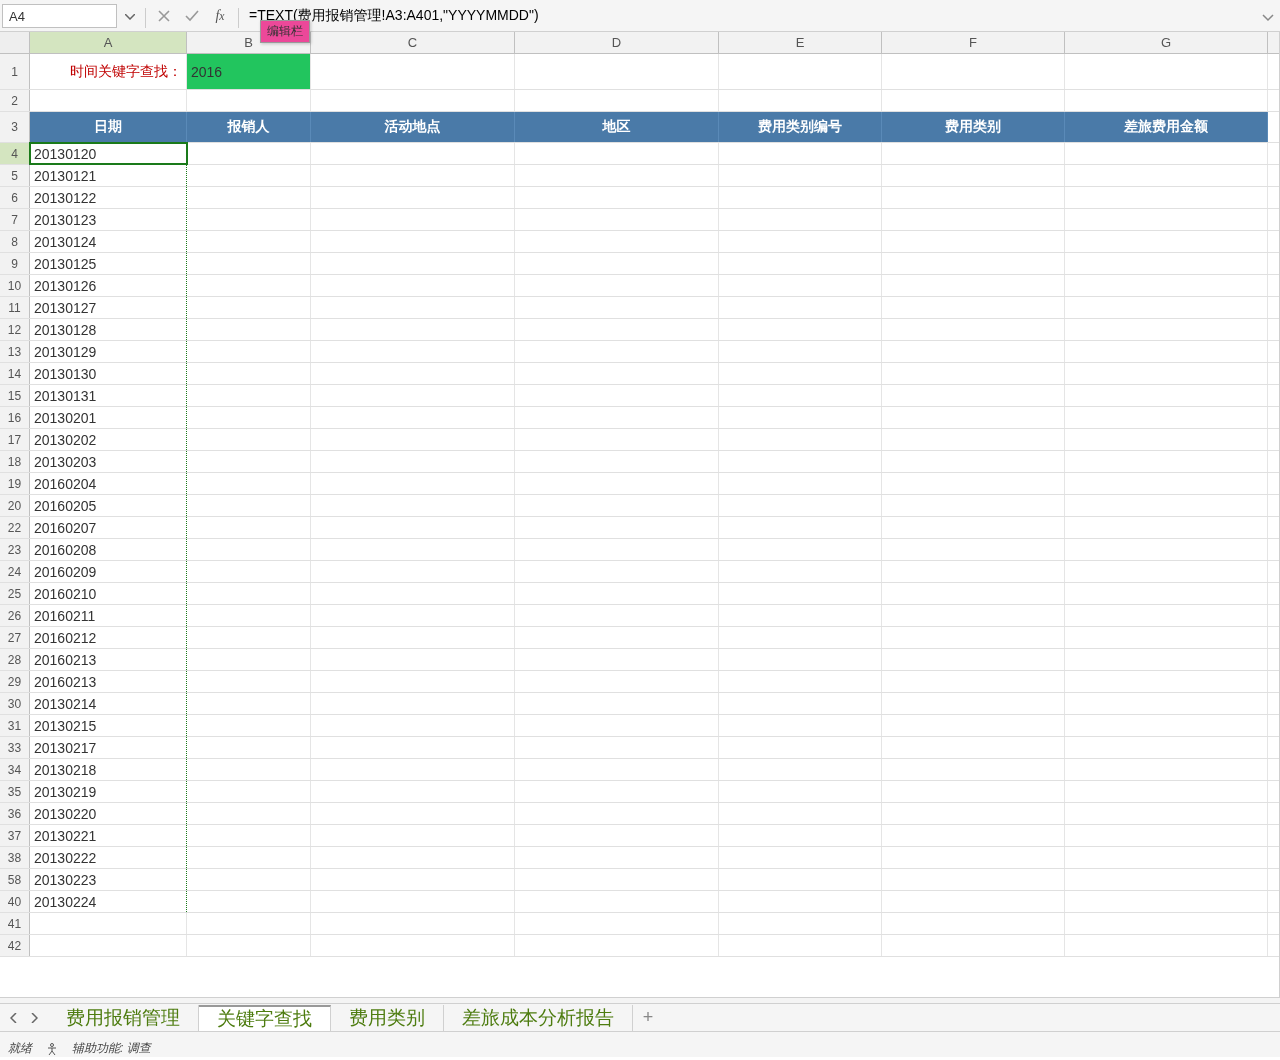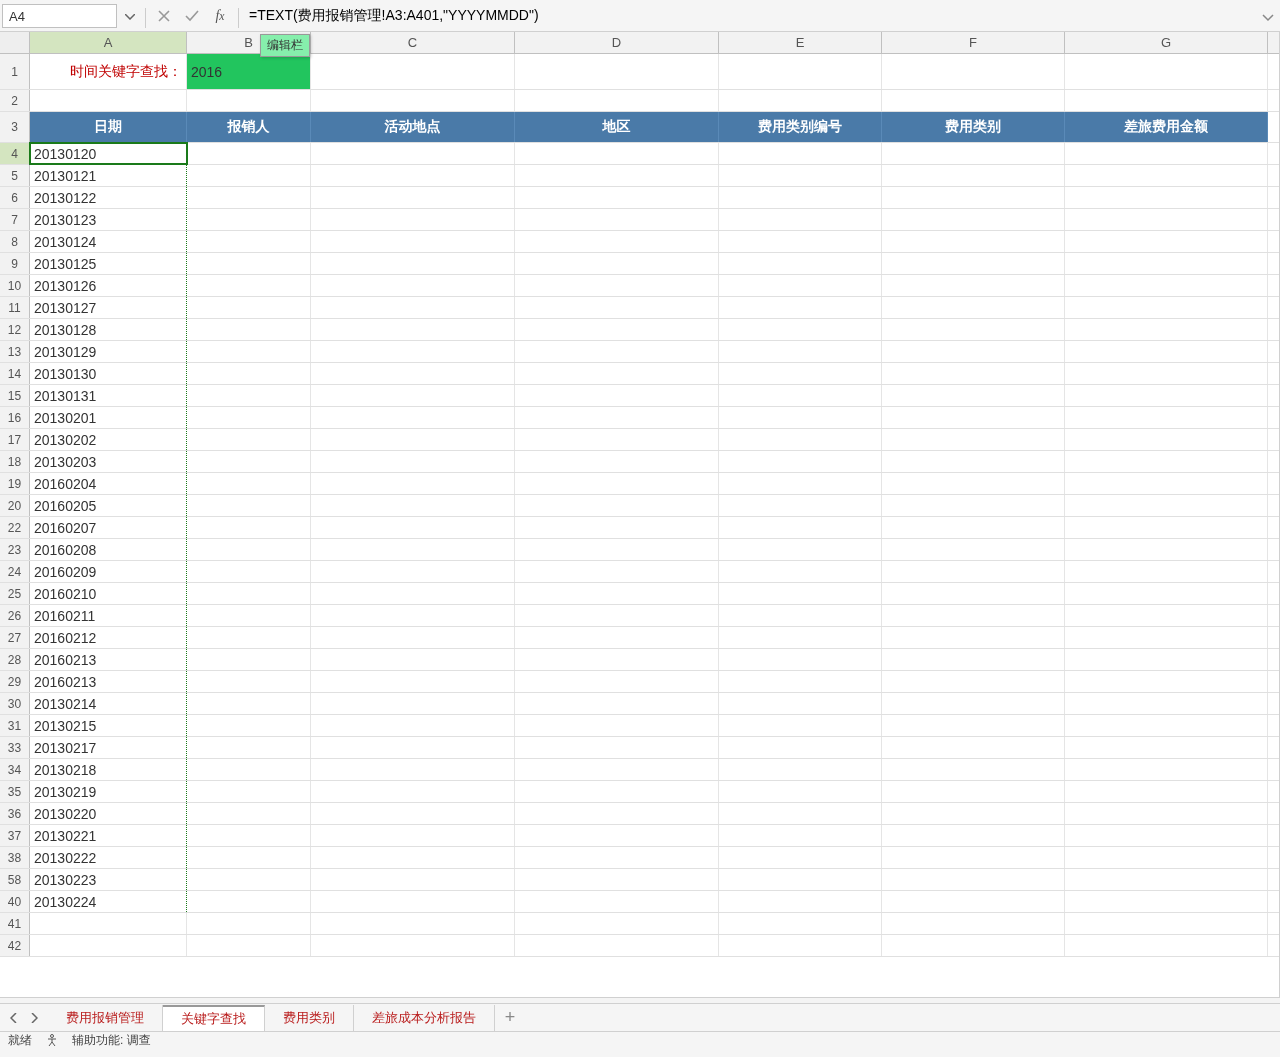--- a/index.html
+++ b/index.html
@@ -7,21 +7,21 @@
 
 
 .fbar { height:32px; border-bottom:1px solid #d0d0d0; display:flex; align-items:flex-end; padding:3px 2px; gap:4px; background:#f5f5f5; }
 .namebox { width:115px; height:24px; border:1px solid #c0c0c0; background:#fff; padding:0 6px; display:flex; align-items:center; font-size:13px; }
 .nb-dd { width:18px; height:22px; display:flex; align-items:center; justify-content:center; color:#666; cursor:pointer; }
 .fbar .sep { width:1px; height:20px; background:#ccc; margin:0 2px; }
 .fbtn { width:24px; height:24px; display:flex; align-items:center; justify-content:center; color:#888; cursor:pointer; border-radius:2px; }
 .fx { font-style:italic; font-family:Georgia,serif; font-size:14px; color:#555; }
 .formula-input { flex:0 0 auto; width:420px; height:24px; border:none; outline:none; padding:0 4px; font-size:14px; background:transparent; font-family:Arial,sans-serif; }
 .fexpand { margin-left:auto; width:20px; height:20px; color:#888; cursor:pointer; display:flex; align-items:center; justify-content:center; }
-.tooltip { position:absolute; top:34px; left:260px; background:#86efac; border:1px solid #999; padding:2px 6px; font-size:12px; box-shadow:1px 1px 3px rgba(0,0,0,.2); z-index:10; }
+.tooltip { position:absolute; top:20px; left:260px; background:#ec4899; border:1px solid #999; padding:2px 6px; font-size:12px; box-shadow:1px 1px 3px rgba(0,0,0,.2); z-index:10; }
 
 
 .grid-wrap { position:relative; height:965px; overflow:hidden; border-right:1px solid #d0d0d0; }
 .colhead-row { display:flex; height:22px; background:#f2f2f2; border-bottom:1px solid #c0c0c0; }
 .corner { width:30px; border-right:1px solid #c0c0c0; background:#eee; }
 .ch { border-right:1px solid #c0c0c0; display:flex; align-items:center; justify-content:center; color:#555; font-size:13px; cursor:pointer; }
 .ch.sel { background:#d4e5c0; }
 
 .row { display:flex; height:22px; border-bottom:1px solid #e0e0e0; }
 .row.hdr-row { height:31px; }
@@ -46,26 +46,26 @@
 .active-cell { outline:2px solid #1a7a1a; outline-offset:-1px; background:#fff; }
 .spill-line { border-right:1px dotted #1a7a1a !important; }
 .gridclip { position:absolute; left:0; right:0; top:22px; bottom:0; }
 
 .hscroll-spacer { height:6px; border-top:1px solid #d0d0d0; background:#f4f4f4; }
 .arrowbtn { width:20px; height:24px; display:flex; align-items:center; justify-content:center; color:#666; cursor:pointer; }
 
 
 .tabbar { height:28px; display:flex; align-items:center; background:#f5f5f5; border-top:1px solid #d0d0d0; }
 .tabnav { display:flex; padding:0 4px; }
-.tab { padding:0 18px; height:26px; display:flex; align-items:center; font-size:13px; cursor:pointer; border-right:1px solid #d0d0d0; color:#b91c1c; }
+.tab { padding:0 18px; height:26px; display:flex; align-items:center; font-size:19px; cursor:pointer; border-right:1px solid #d0d0d0; color:#4d7c0f; }
 .tab.active { background:#fff; border-top:2px solid #999; font-weight:500; }
 .tab-add { width:30px; display:flex; align-items:center; justify-content:center; font-size:18px; color:#888; cursor:pointer; }
 
 
-.status { height:26px; display:flex; align-items:flex-start; padding:0 8px; font-size:12px; color:#444; gap:12px; border-top:1px solid #d0d0d0; background:#f5f5f5; }
+.status { height:26px; display:flex; align-items:flex-end; padding:0 8px; font-size:12px; color:#444; gap:12px; border-top:1px solid #d0d0d0; background:#f5f5f5;font-style:italic; }
 .status .sicon { width:16px; height:16px; display:flex; align-items:center; justify-content:center; }
 
 svg { display:block; }
 </style>
 </head>
 <body>
 
 <div class="fbar">
   <div class="namebox">A4</div>
   <div class="nb-dd">

